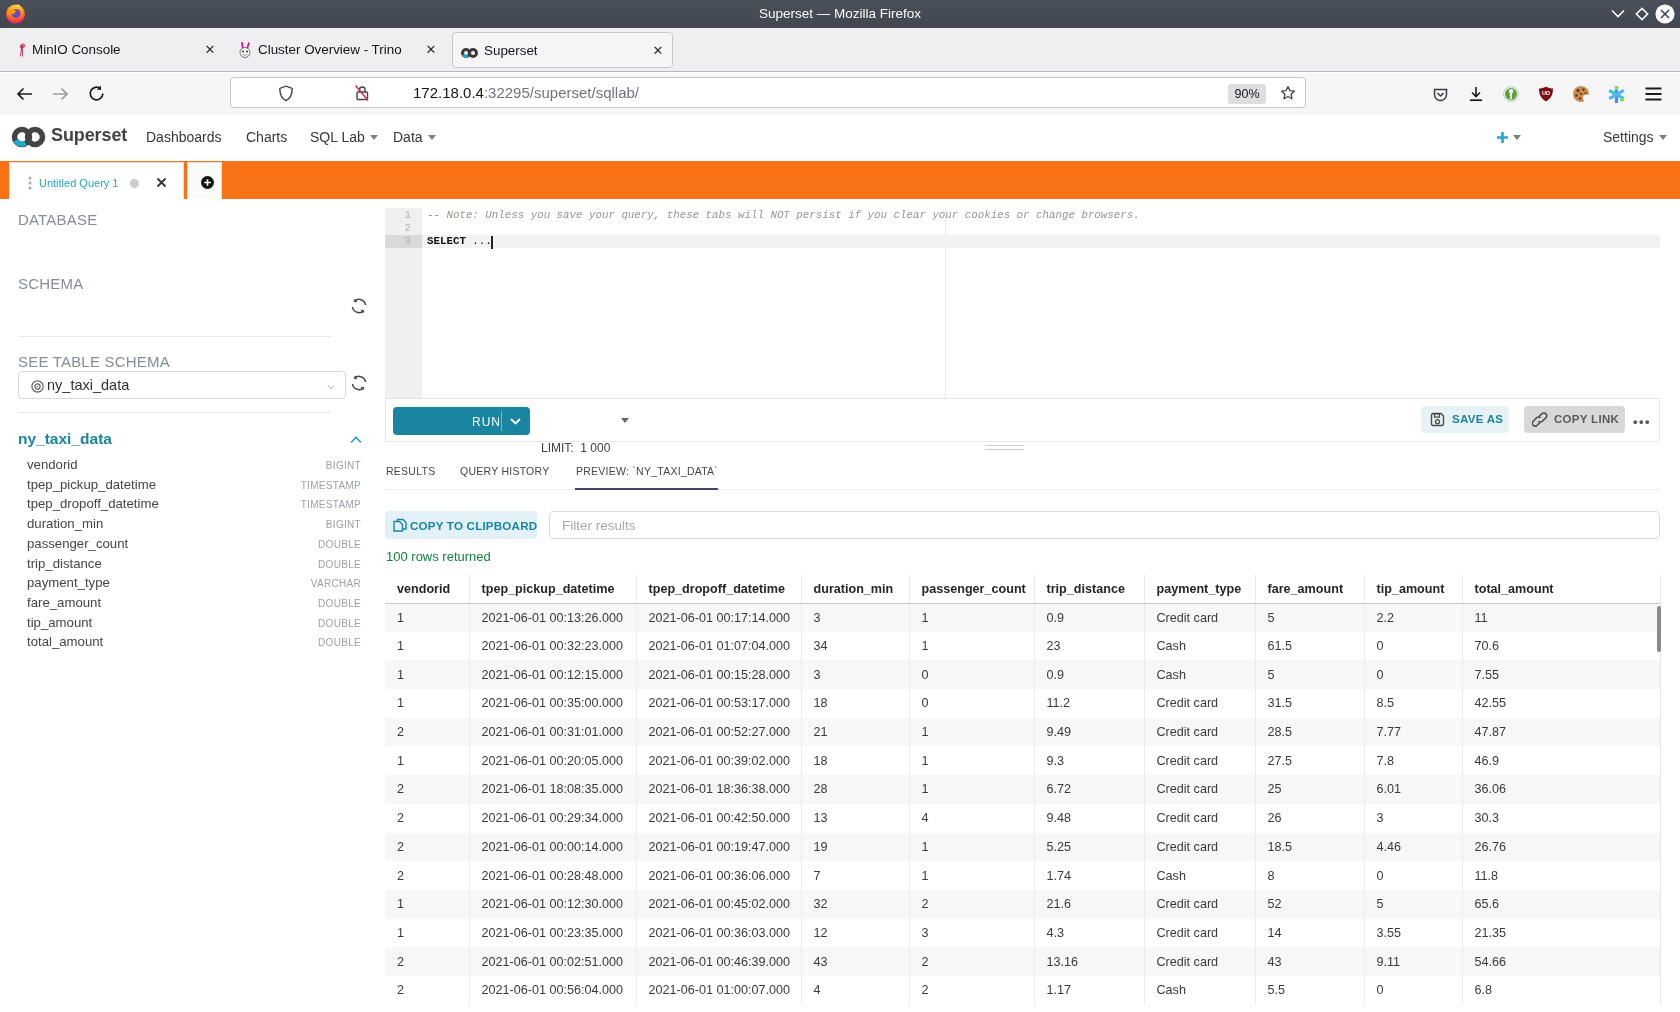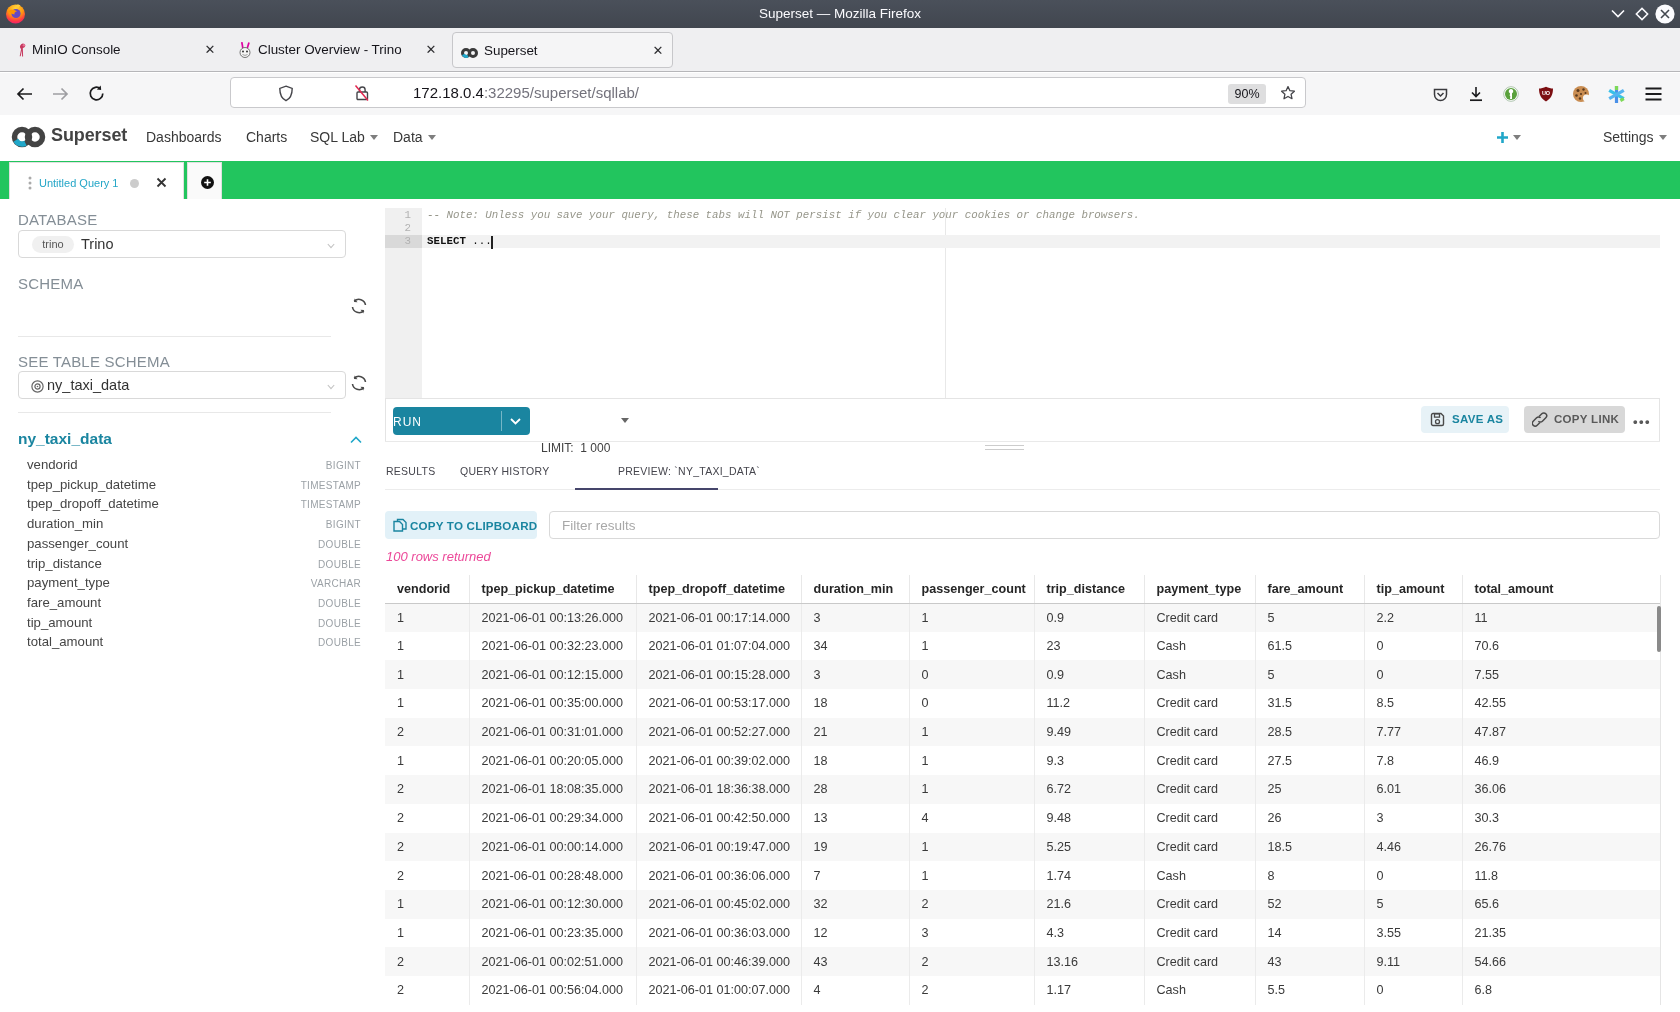--- a/index.html
+++ b/index.html
@@ -32,21 +32,21 @@
 #zoombadge { position:absolute; right:39px; top:6px; width:38px; height:20px; background:#dededf;
   border-radius:3px; font-size:12.5px; color:#15141a; text-align:center; line-height:20px; }
 
 
 #appnav { position:absolute; left:0; top:115px; width:1680px; height:45px; background:#fff; }
 .navlink { position:absolute; top:14px; font-size:14px; color:#383838; }
 .caret { display:inline-block; width:0; height:0; border-left:4px solid transparent;
   border-right:4px solid transparent; border-top:5px solid #7e7e7e; margin-left:5px; vertical-align:2px; }
 
 
-#qstrip { position:absolute; left:0; top:161px; width:1680px; height:38px; background:#22c55e; }
+#qstrip { position:absolute; left:0; top:161px; width:1680px; height:38px; background:#f97316; }
 #qtab { position:absolute; left:9px; top:1px; width:175px; height:37px; background:#fff;
   border:1px solid #e0e0e0; border-bottom:none; }
 #qplus { position:absolute; left:187px; top:1px; width:35px; height:37px; background:#fafafa;
   border:1px solid #e0e0e0; border-bottom:none; }
 
 
 .sblabel { position:absolute; font-size:15px; color:#848e96; letter-spacing:.2px; }
 .sbselect { position:absolute; left:18px; width:328px; height:28px; background:#fff;
   border:1px solid #d9d9d9; border-radius:4px; }
 .sbchev { position:absolute; right:10px; top:11px; width:8px; height:8px; }
@@ -57,21 +57,21 @@
 .colrow .ct { position:absolute; right:0; top:5px; font-size:10px; color:#9ba1a6; letter-spacing:.3px; }
 
 
 #editor { position:absolute; left:385px; top:208px; width:1275px; height:190px; background:#fff; overflow:hidden; }
 #gutter { position:absolute; left:0; top:0; width:37px; height:190px; background:#f0f0f0; }
 .lnum { position:absolute; left:0; width:26px; text-align:right; font-size:10.8px; font-family:"Liberation Mono",monospace; color:#b1b1b1; }
 .eline { position:absolute; left:42px; font-size:10.8px; font-family:"Liberation Mono",monospace; white-space:pre; }
 
 
 #runbtn { position:absolute; left:393px; top:407px; width:137px; height:28px; background:#1a85a0; border-radius:4px; }
-#runbtn .lbl { position:absolute; left:0; width:108px; top:7.5px; text-align:left; color:#fff;
+#runbtn .lbl { position:absolute; left:0; width:108px; top:7.5px; text-align:right; color:#fff;
   font-size:12px; letter-spacing:1px; }
 #runbtn .sep { position:absolute; left:108px; top:4px; width:1px; height:20px; background:rgba(255,255,255,.4); }
 .toolbtn { position:absolute; top:406px; height:27px; border-radius:4px; font-size:11.5px; font-weight:bold; }
 
 
 .rtab { position:absolute; top:465px; font-size:10.5px; font-weight:500; color:#45454d; letter-spacing:.25px; white-space:nowrap; }
 #tabline { position:absolute; left:385px; top:489px; width:1275px; height:1px; background:#ececec; }
 #tabunder { position:absolute; left:575px; top:488px; width:143px; height:2px; background:#45456b; }
 
 
@@ -249,27 +249,20 @@
     </div>
     <div id="qplus">
       <svg class="abs" style="left:13px; top:13px;" width="13" height="13" viewBox="0 0 13 13">
         <circle cx="6.5" cy="6.5" r="6.5" fill="#111"></circle>
         <path d="M6.5 3.2 V9.8 M3.2 6.5 H9.8" stroke="#fff" stroke-width="1.6"></path>
       </svg>
     </div>
   </div>
 
   <div class="sblabel" style="left:18px; top:211px;">DATABASE</div>
-  <div class="sbselect" style="top:230px;">
-    <div class="abs" style="left:13px; top:5px; width:42px; height:17px; background:#f0f0f0; border-radius:9px; font-size:11px; color:#565656; text-align:center; line-height:17px;">trino</div>
-    <div class="abs" style="left:62px; top:5px; font-size:14.5px; color:#333;">Trino</div>
-    <svg class="sbchev" width="10" height="7" viewBox="0 0 10 7">
-        <path d="M1 1 L5 5.5 L9 1" stroke="#c3c3c3" stroke-width="1.4" fill="none"></path>
-      </svg>
-  </div>
   <div class="sblabel" style="left:18px; top:275px;">SCHEMA</div>
   <svg class="refresh" style="top:298px;" width="16" height="16" viewBox="0 0 16 16">
     <path d="M 14.5 7 A 6.6 6.6 0 0 0 3.2 3.4" fill="none" stroke="#484848" stroke-width="1.6"></path>
     <path d="M3.6 0.6 L3.1 4.0 L6.5 4.3 Z" fill="#484848"></path>
     <path d="M 1.5 9 A 6.6 6.6 0 0 0 12.8 12.6" fill="none" stroke="#484848" stroke-width="1.6"></path>
     <path d="M12.4 15.4 L12.9 12 L9.5 11.7 Z" fill="#484848"></path>
   </svg>
   <div class="sbdiv" style="top:336px;"></div>
   <div class="sblabel" style="left:18px; top:353px;">SEE TABLE SCHEMA</div>
   <div class="sbselect" style="top:371px;">
@@ -375,35 +368,35 @@
   <div class="abs" style="left:1633px; top:414px; color:#595959; font-size:13px; font-weight:bold; letter-spacing:1.5px;">•••</div>
   <div class="abs" style="left:385px; top:397.5px; width:1275px; height:1px; background:#e4e4e4;"></div>
   <div class="abs" style="left:385px; top:397.5px; width:1px; height:44px; background:#e4e4e4;"></div>
   <div class="abs" style="left:1659px; top:397.5px; width:1px; height:44px; background:#e4e4e4;"></div>
   <div class="abs" style="left:385px; top:441px; width:1275px; height:1px; background:#e9e9e9;"></div>
   <div class="abs" style="left:985px; top:444.5px; width:39px; height:1.6px; background:#cccccc;"></div>
   <div class="abs" style="left:985px; top:448.7px; width:39px; height:1.6px; background:#cccccc;"></div>
 
   <div class="rtab" style="left:386px;">RESULTS</div>
   <div class="rtab" style="left:460px;">QUERY HISTORY</div>
-  <div class="rtab" style="left:576px;margin-left:42px;">PREVIEW: `NY_TAXI_DATA`</div>
+  <div class="rtab" style="left:576px;">PREVIEW: `NY_TAXI_DATA`</div>
   <div id="tabline"></div>
   <div id="tabunder"></div>
 
   <div class="abs" style="left:385px; top:511px; width:152px; height:28px; background:#e2f1f8; border-radius:4px;">
     <svg class="abs" style="left:8px; top:7px;" width="14" height="14" viewBox="0 0 14 14">
       <path d="M4.5 3.5 V1.5 h5.5 l3 3 V11 h-3.5" fill="none" stroke="#1a85a0" stroke-width="1.4"></path>
       <path d="M1 3.5 h5.5 l3 3 V13 H1 Z" fill="#e2f1f8" stroke="#1a85a0" stroke-width="1.4"></path>
     </svg>
     <div class="abs" style="left:25px; top:8px; font-size:11.6px; font-weight:bold; color:#1a85a0; letter-spacing:.2px; white-space:nowrap;">COPY TO CLIPBOARD</div>
   </div>
   <div class="abs" style="left:549px; top:511px; width:1111px; height:28px; border:1px solid #d9d9d9; border-radius:4px; background:#fff;">
     <div class="abs" style="left:12px; top:6px; font-size:13.5px; color:#a8a8a8;">Filter results</div>
   </div>
-  <div class="abs" style="left:386px; top:549px; font-size:13px; color:#ec4899;font-style:italic;">100 rows returned</div>
+  <div class="abs" style="left:386px; top:549px; font-size:13px; color:#15803d;">100 rows returned</div>
 
   <div id="rtable">
     <table>
       <colgroup>
         <col style="width:84px">
           <col style="width:167px">
           <col style="width:165px">
           <col style="width:108px">
           <col style="width:125px">
         <col style="width:110px">

